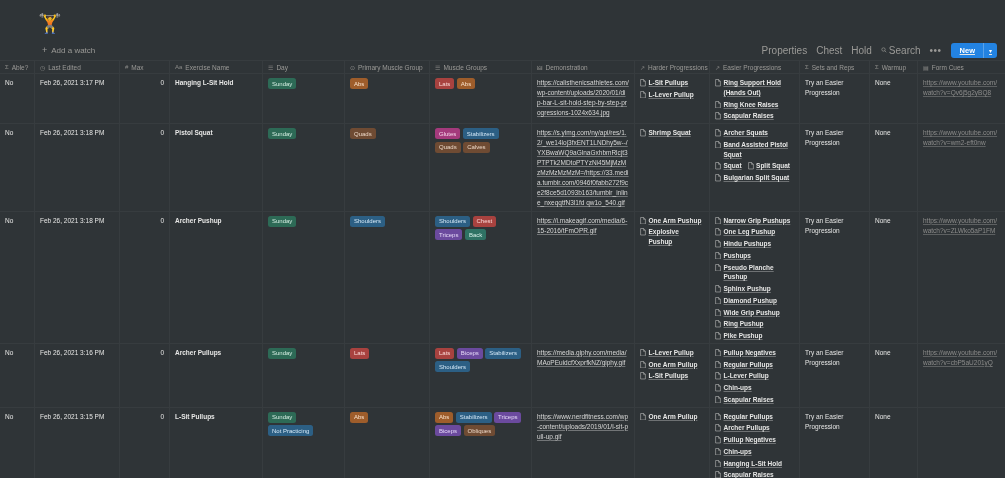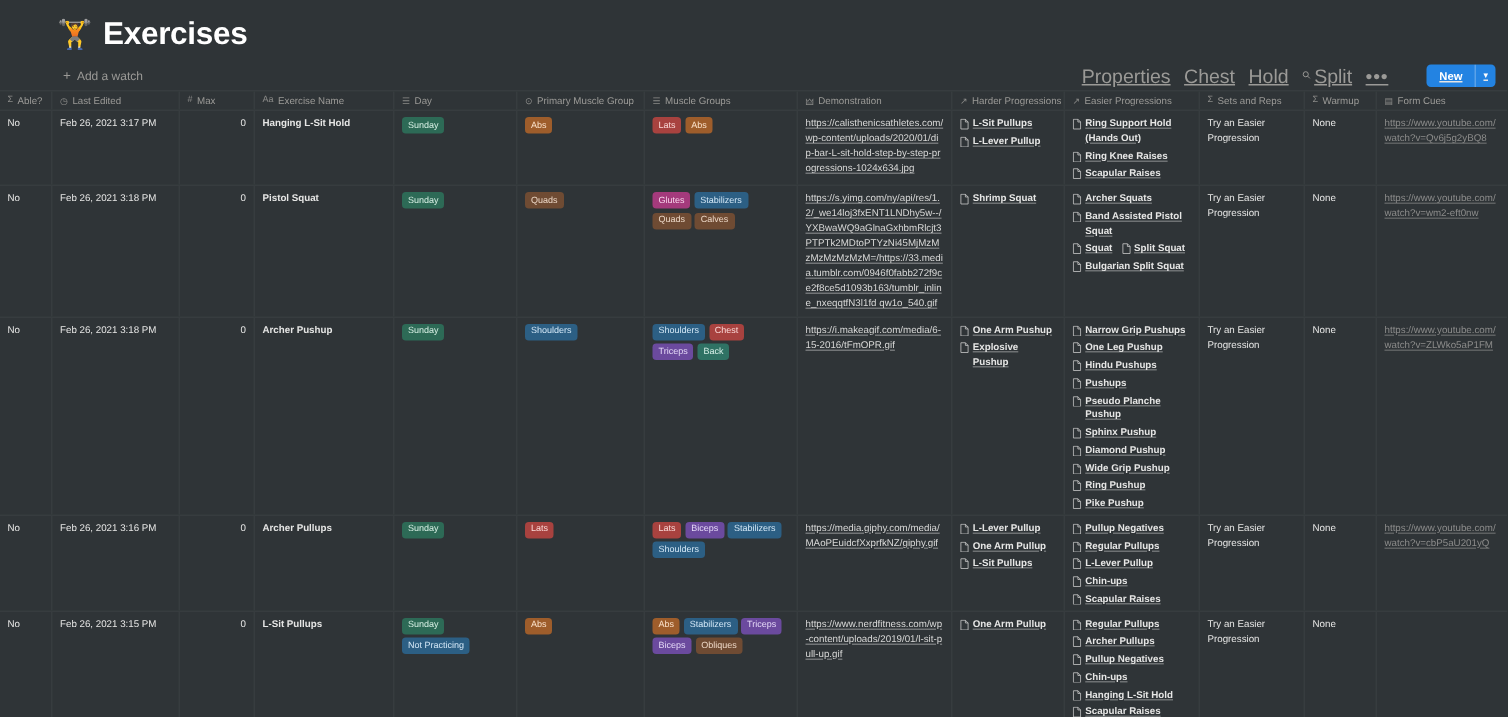--- a/index.html
+++ b/index.html
@@ -21,26 +21,26 @@
   .title-text { font-size: 21px; font-weight: bold; color: #fff; letter-spacing: -0.2px; }
 
   
   .viewbar {
     display: flex; align-items: center; justify-content: space-between;
     padding: 0 8px 0 42px; height: 20px; margin-top: 6px;
   }
   .addview { display: flex; align-items: center; gap: 4px; color: #9b9a97; font-size: 8px; }
   .addview .plus { font-size: 9px; line-height: 1; }
   .toolbar { display: flex; align-items: center; gap: 9px; }
-  .tb-item { color: #9b9a97; font-size: 13px; white-space: nowrap; text-decoration: underline; }
+  .tb-item { color: #9b9a97; font-size: 10px; white-space: nowrap; }
   .tb-search { display: flex; align-items: center; gap: 2px; }
   .tb-dots { letter-spacing: 0.5px; }
   .new-btn {
     display: flex; align-items: stretch;
-    background: #2383e2; border-radius: 3px; overflow: hidden; margin-left: 16px; text-decoration: underline;
+    background: #2383e2; border-radius: 3px; overflow: hidden; margin-left: 0; text-decoration: underline;
   }
   .new-btn .lbl { color: #fff; font-size: 7.5px; font-weight: bold; padding: 3px 8px 3px 9px; }
   .new-btn .car {
     color: #fff; font-size: 6px; padding: 3px 5px;
     border-left: 1px solid rgba(255,255,255,0.25); display: flex; align-items: center;
   }
 
   
   .table { width: 1005px; }
   .thead, .trow { display: flex; width: 1005px; }
@@ -104,38 +104,37 @@
   .url { color: #d8d8d7; text-decoration: underline; text-decoration-color: rgba(216,216,215,0.4); word-break: break-all; font-size: 6.5px; line-height: 1.5; }
   .url-blue { color: #8c8c8b; text-decoration: underline; text-decoration-color: rgba(140,140,139,0.5); word-break: break-all; font-size: 6.5px; line-height: 1.5; }
 </style>
 </head>
 <body>
 
 <div class="page">
 
   <div class="title-row">
     <span class="title-emoji">🏋</span>
-    <span class="title-text">Exercises</span>
   </div>
 
   <div class="viewbar">
     <div class="addview">
       <span class="plus">+</span>
       <span>Add a watch</span>
     </div>
     <div class="toolbar">
       <span class="tb-item">Properties</span>
       <span class="tb-item">Chest</span>
       <span class="tb-item">Hold</span>
       <span class="tb-item tb-search">
         <svg class="mag" width="6" height="6" viewBox="0 0 12 12">
             <circle cx="5" cy="5" r="3.4" fill="none" stroke="#9b9a97" stroke-width="1.3"></circle>
             <line x1="7.5" y1="7.5" x2="10.5" y2="10.5" stroke="#9b9a97" stroke-width="1.3"></line>
           </svg>
-        <span>Split</span>
+        <span>Search</span>
       </span>
       <span class="tb-item tb-dots">•••</span>
       <span class="new-btn">
         <span class="lbl">New</span>
         <span class="car">▾</span>
       </span>
     </div>
   </div>
 
   <div class="table">

